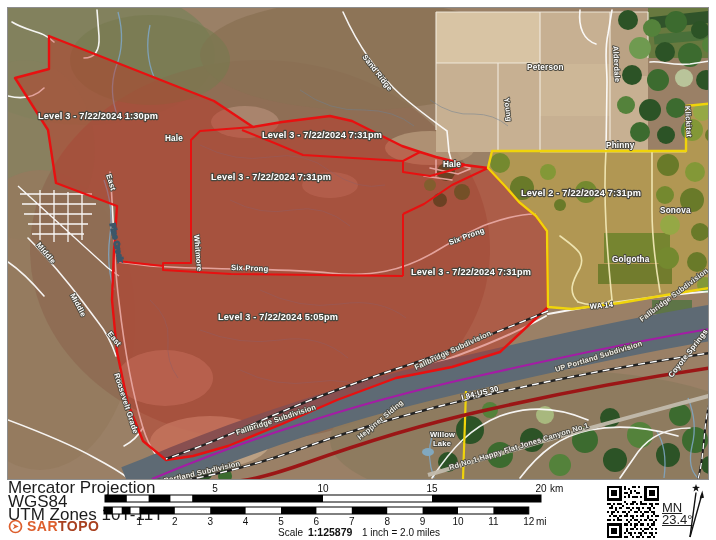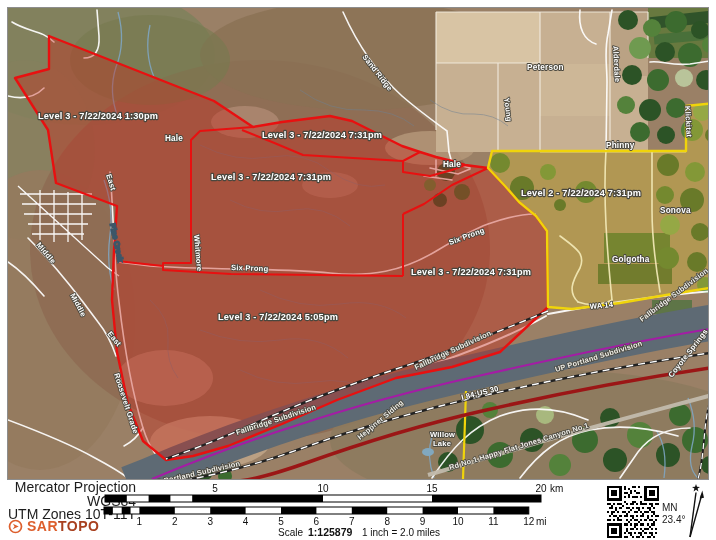--- a/index.html
+++ b/index.html
@@ -9,32 +9,32 @@
   .map-wrap svg{display:block;}
   
   .lbl{font-weight:bold;fill:#ffffff;stroke:#49473e;stroke-width:2px;paint-order:stroke;
        stroke-linejoin:round;letter-spacing:.2px;}
   .zlbl{font-size:9.2px;stroke-width:2.3px;}
   .rlbl{font-size:7.6px;stroke-width:1.8px;}
   .plbl{font-size:8.2px;stroke-width:1.8px;}
   .tlbl{font-size:7.4px;stroke-width:1.7px;fill:#f0efe9;}
   .wlbl{font-size:7.6px;stroke-width:1.7px;fill:#cfe4f2;stroke:#3c5668;font-weight:bold;}
   
-  .footer-left{position:absolute;left:8px;top:481px;font-size:14px;color:#1c1c1c;line-height:13.5px;text-align:right;}
+  .footer-left{position:absolute;left:8px;top:481px;font-size:17px;color:#1c1c1c;line-height:13.5px;}
   .logo{position:absolute;left:8px;top:518px;display:flex;align-items:center;gap:4px;}
   .logo-text{font-size:14px;font-weight:bold;letter-spacing:.5px;}
   .logo-sar{color:#dd5f2d;}
   .logo-topo{color:#a8401f;}
   .bars-svg{position:absolute;left:95px;top:478px;}
   .bar-tick{font-size:10px;fill:#111;}
   .bar-mid{text-anchor:middle;}
   .scale-txt{font-size:10px;fill:#111;}
   .scale-val{font-weight:bold;font-size:10.5px;}
   .qr{position:absolute;left:607px;top:486px;}
-  .mn-block{position:absolute;left:662px;top:502px;font-size:10px;line-height:11.5px;color:#222;}
+  .mn-block{position:absolute;left:662px;top:502px;font-size:13px;line-height:11.5px;color:#222;text-decoration:underline;}
   .compass{position:absolute;left:684px;top:483px;}
 </style>
 </head>
 <body>
 
 <div class="map-wrap">
 <svg width="700" height="471" viewBox="8 8 700 471">
 
   <g>
     <rect x="8" y="8" width="700" height="471" fill="#9a8066"></rect>

